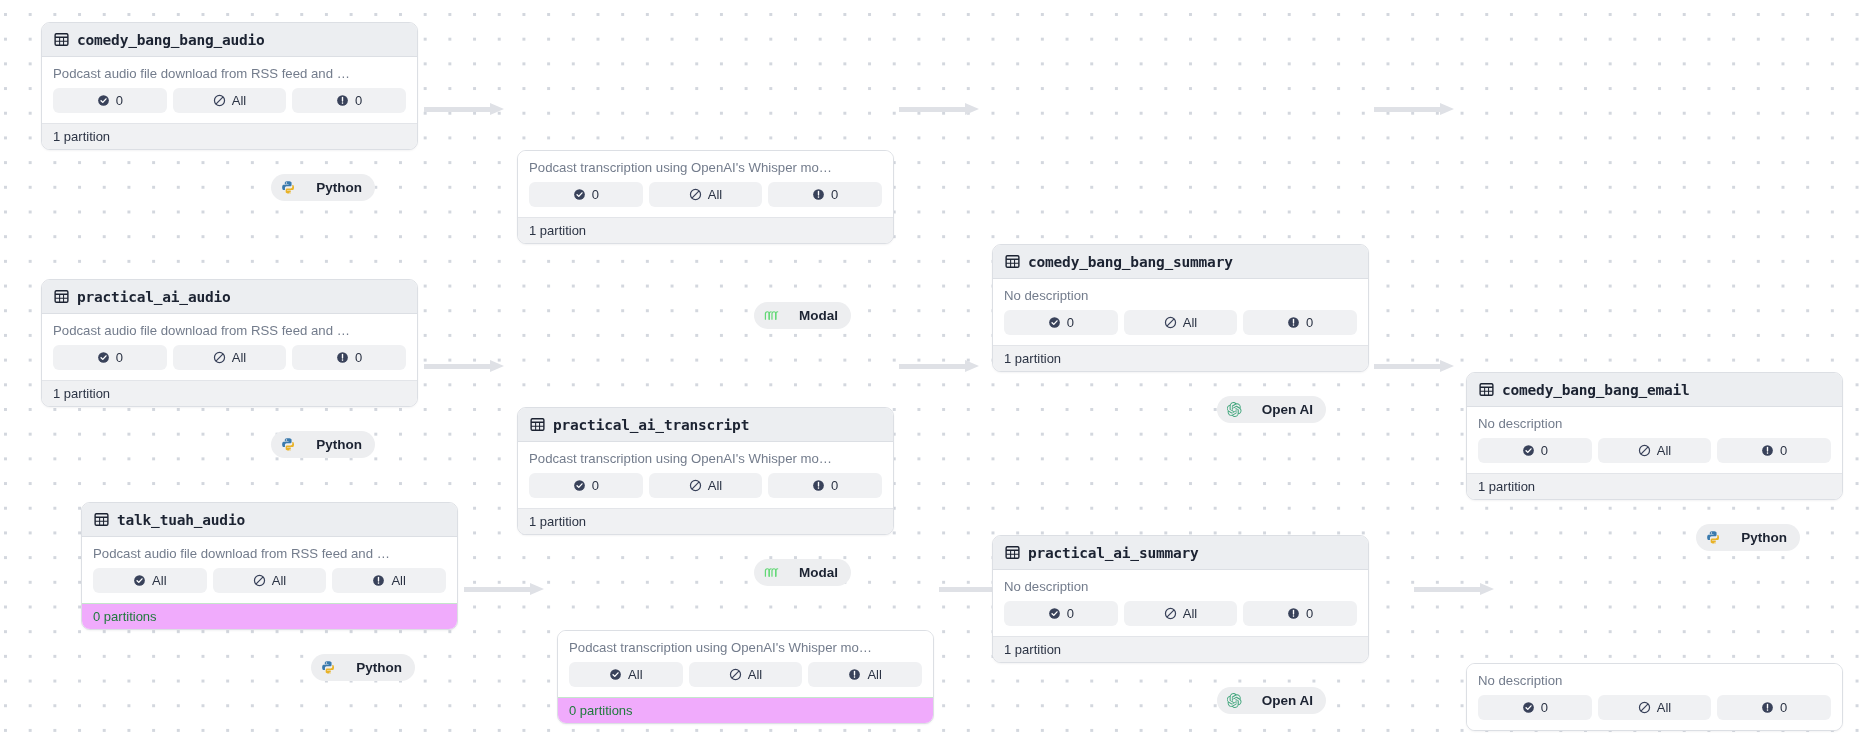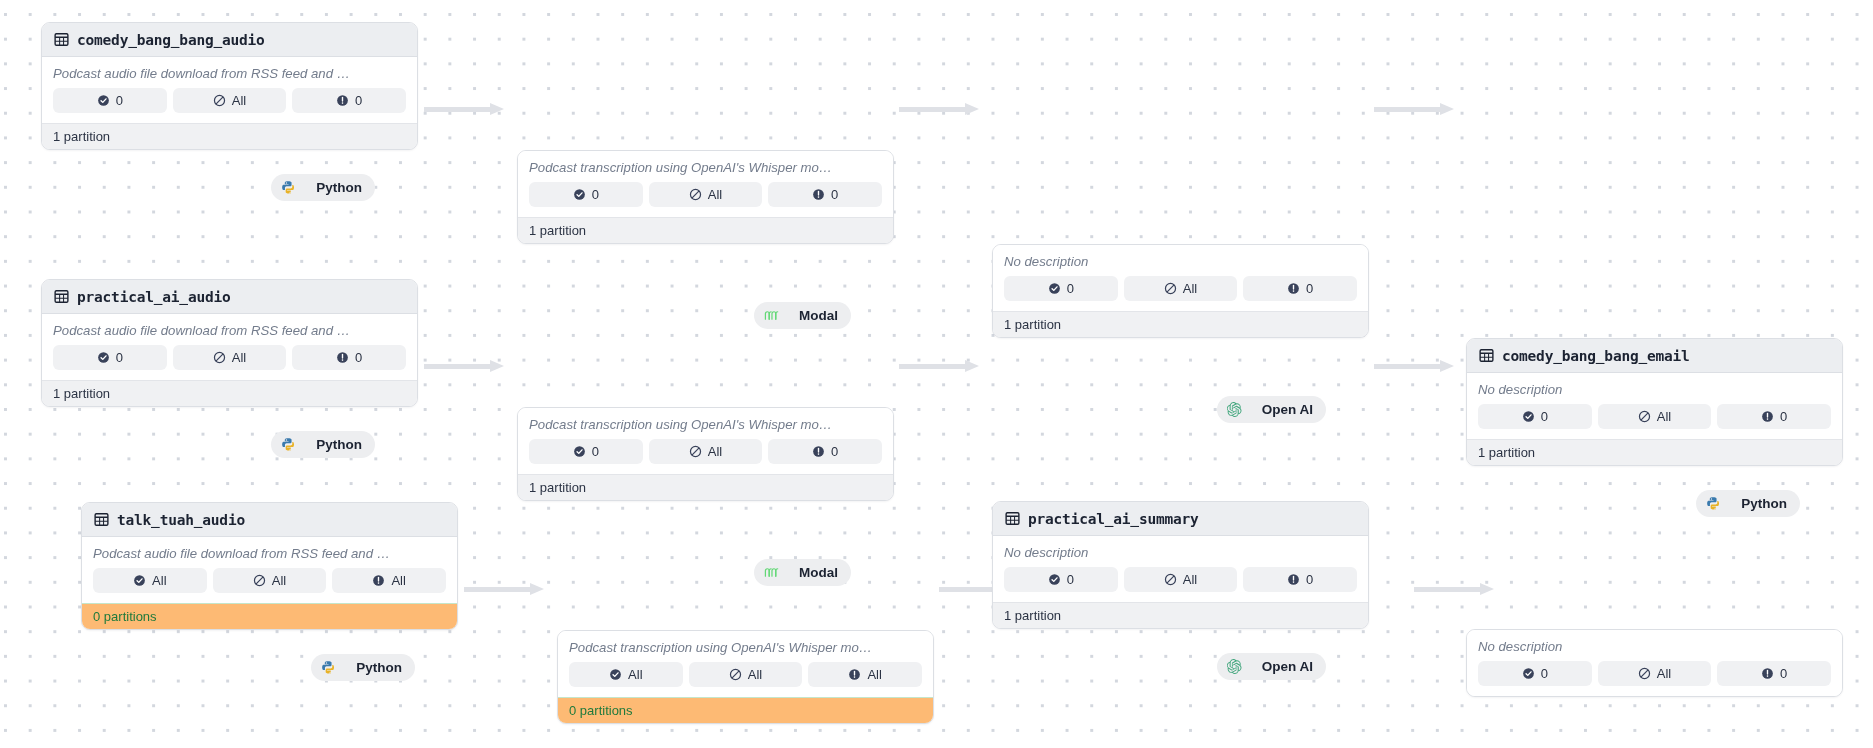--- a/index.html
+++ b/index.html
@@ -87,21 +87,20 @@
   }
 
   .card-desc {
     font-size: 13.2px;
     color: #737c8c;
     line-height: 17px;
     white-space: nowrap;
     overflow: hidden;
     text-overflow: ellipsis;
     margin-bottom: 6px;
-    font-style: italic;
   }
 
   .badges {
     display: flex;
     gap: 6px;
   }
   .badge {
     flex: 1 1 0;
     display: flex;
     align-items: center;
@@ -121,21 +120,21 @@
     display: flex;
     align-items: center;
     padding: 0 11px;
     background: #f0f1f3;
     border-top: 1px solid #e3e5e9;
     font-size: 13px;
     color: #2b3344;
     box-sizing: border-box;
   }
   .card.empty .card-footer {
-    background: #fdba74;
+    background: #f0abfc;
     border-top-color: #c4e6cb;
     color: #1f7a3c;
   }
 
   
   .arrow {
     position: absolute;
     top: 81px;
     width: 80px;
     height: 12px;
@@ -287,20 +286,28 @@
               <path d="M11.1 19V7.5C11.1 4.6 13 3 15.2 3"></path>
               <path d="M17 19V7.5C17 4.6 19 3 21.2 3c2.2 0 3.9 1.7 3.9 4.4V19"></path>
               <path d="M25.1 19V7.5C25.1 4.6 27 3 29.2 3"></path>
             </g>
           </svg>
           <span class="tag-label">Modal</span>
         </div>
       </div>
       <div class="col col-2 tag-anchor">
         <div class="card">
+          <div class="card-header">
+            <svg viewBox="0 0 16 16" class="grid-icon">
+              <rect x="1.2" y="1.8" width="13.6" height="12.4" rx="1.4" fill="none" stroke="#1c2332" stroke-width="1.5"></rect>
+              <path d="M1.2 5.6h13.6" stroke="#1c2332" stroke-width="1.5"></path>
+              <path d="M1.2 9.9h13.6M6 5.6v8.6M10.2 5.6v8.6" stroke="#1c2332" stroke-width="1.1"></path>
+            </svg>
+            <span class="card-title">comedy_bang_bang_summary</span>
+          </div>
           <div class="card-body">
             <div class="card-desc">No description</div>
             <div class="badges">
               <div class="badge">
                 <svg viewBox="0 0 16 16">
                   <circle cx="8" cy="8" r="6.6" fill="#39425a"></circle>
                   <path d="M5 8.2l2.1 2.1L11.1 6" fill="none" stroke="#ffffff" stroke-width="1.7" stroke-linecap="round" stroke-linejoin="round"></path>
                 </svg>
                 <span class="badge-label">0</span>
               </div>
@@ -433,20 +440,28 @@
         <div class="tag tag-right">
           <svg viewBox="0 0 32 32">
             <path d="M15.9 2.4c-2.2 0-4.1.2-5.5.6-1.6.4-2.3 1.3-2.3 2.8v3.5h8v1H6.3c-1.6 0-3 .9-3.5 2.7-.5 2-.5 3.3 0 5.4.4 1.6 1.4 2.7 3 2.7h2.6v-4.2c0-1.8 1.6-3.4 3.5-3.4h7.9c1.5 0 2.7-1.2 2.7-2.7V5.8c0-1.4-1.2-2.5-2.7-2.8-1-.2-2.3-.6-3.9-.6zm-4.3 2.4c.8 0 1.5.7 1.5 1.5S12.4 7.8 11.6 7.8s-1.5-.7-1.5-1.5.7-1.5 1.5-1.5z" fill="#3a7aad"></path>
             <path d="M24.1 10.3v4.1c0 1.9-1.6 3.5-3.5 3.5h-7.9c-1.5 0-2.7 1.3-2.7 2.7v5.1c0 1.4 1.3 2.3 2.7 2.7 1.7.5 3.3.6 5.4 0 1.3-.4 2.7-1.1 2.7-2.7v-3.4h-8v-1h11.9c1.6 0 2.2-1.1 2.7-2.7.6-1.7.6-3.3 0-5.4-.4-1.6-1.1-2.7-2.7-2.7h-.6zm-4.5 15.4c.8 0 1.5.7 1.5 1.5s-.7 1.5-1.5 1.5-1.5-.7-1.5-1.5.7-1.5 1.5-1.5z" fill="#e8b227"></path>
           </svg>
           <span class="tag-label">Python</span>
         </div>
       </div>
       <div class="col col-1 tag-anchor">
         <div class="card">
+          <div class="card-header">
+            <svg viewBox="0 0 16 16" class="grid-icon">
+              <rect x="1.2" y="1.8" width="13.6" height="12.4" rx="1.4" fill="none" stroke="#1c2332" stroke-width="1.5"></rect>
+              <path d="M1.2 5.6h13.6" stroke="#1c2332" stroke-width="1.5"></path>
+              <path d="M1.2 9.9h13.6M6 5.6v8.6M10.2 5.6v8.6" stroke="#1c2332" stroke-width="1.1"></path>
+            </svg>
+            <span class="card-title">practical_ai_transcript</span>
+          </div>
           <div class="card-body">
             <div class="card-desc">Podcast transcription using OpenAI's Whisper mo…</div>
             <div class="badges">
               <div class="badge">
                 <svg viewBox="0 0 16 16">
                   <circle cx="8" cy="8" r="6.6" fill="#39425a"></circle>
                   <path d="M5 8.2l2.1 2.1L11.1 6" fill="none" stroke="#ffffff" stroke-width="1.7" stroke-linecap="round" stroke-linejoin="round"></path>
                 </svg>
                 <span class="badge-label">0</span>
               </div>

